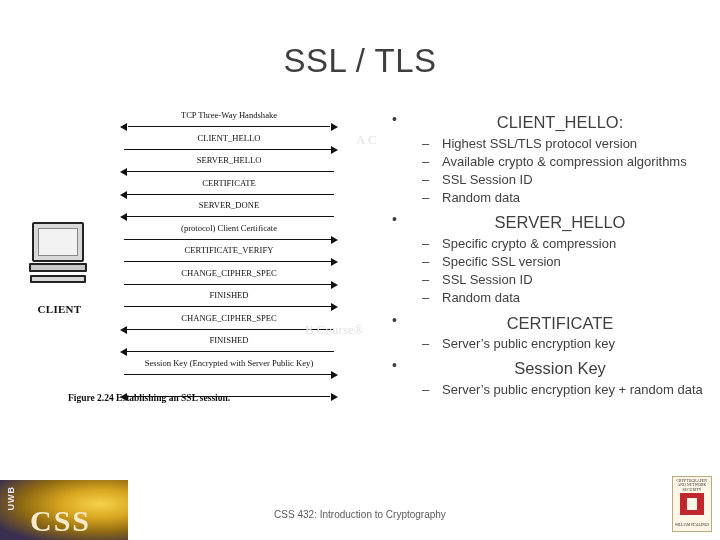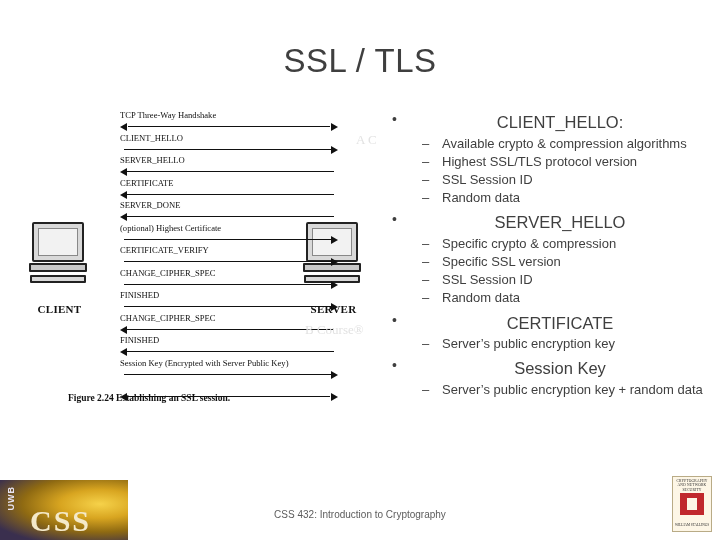--- a/index.html
+++ b/index.html
@@ -108,21 +108,21 @@
   }
   .msg-row {
     position: relative;
     height: 22.5px;
   }
   .msg-label {
     position: absolute;
     left: 0;
     top: 0;
     width: 218px;
-    text-align: left;
+    text-align: center;
     font-size: 8.6px;
     font-family: "Liberation Serif", serif;
     color: #111;
     white-space: nowrap;
   }
   .msg-arrow {
     position: absolute;
     left: 0;
     top: 13px;
     width: 218px;
@@ -304,28 +304,20 @@
 
     <div class="computer" style="left:4px; top:112px;">
       <div class="comp-monitor">
         <div class="comp-screen"></div>
       </div>
       <div class="comp-base"></div>
       <div class="comp-keyboard"></div>
       <div class="comp-label">CLIENT</div>
     </div>
 
-    <div class="computer" style="left:278px; top:112px;">
-      <div class="comp-monitor">
-        <div class="comp-screen"></div>
-      </div>
-      <div class="comp-base"></div>
-      <div class="comp-keyboard"></div>
-      <div class="comp-label">SERVER</div>
-    </div>
 
     <div class="msg-stack">
 
       <div class="msg-row">
         <div class="msg-label">TCP Three-Way Handshake</div>
         <div class="msg-arrow both">
           <div class="line"></div>
             <div class="head-r"></div>
             <div class="head-l"></div>
         </div>
@@ -357,21 +349,21 @@
 
       <div class="msg-row">
         <div class="msg-label">SERVER_DONE</div>
         <div class="msg-arrow">
           <div class="line"></div>
             <div class="head-l"></div>
         </div>
       </div>
 
       <div class="msg-row">
-        <div class="msg-label">(optional) Highest Certificate</div>
+        <div class="msg-label">(protocol) Client Certificate</div>
         <div class="msg-arrow">
           <div class="line"></div>
             <div class="head-r"></div>
         </div>
       </div>
 
       <div class="msg-row">
         <div class="msg-label">CERTIFICATE_VERIFY</div>
         <div class="msg-arrow">
           <div class="line"></div>
@@ -431,22 +423,22 @@
 
     <div class="fig-caption">Figure 2.24  Establishing an SSL session.</div>
   </div>
 
   <div class="ghost" style="left:356px; top:132px;">A C</div>
   <div class="ghost" style="left:305px; top:322px;">B Course®</div>
 
   <div class="content">
 
     <div class="b1">CLIENT_HELLO:</div>
+    <div class="b2">Highest SSL/TLS protocol version</div>
     <div class="b2">Available crypto &amp; compression algorithms</div>
-    <div class="b2">Highest SSL/TLS protocol version</div>
     <div class="b2">SSL Session ID</div>
     <div class="b2">Random data</div>
 
     <div class="gap"></div>
     <div class="b1">SERVER_HELLO</div>
     <div class="b2">Specific crypto &amp; compression</div>
     <div class="b2">Specific SSL version</div>
     <div class="b2">SSL Session ID</div>
     <div class="b2">Random data</div>
 

